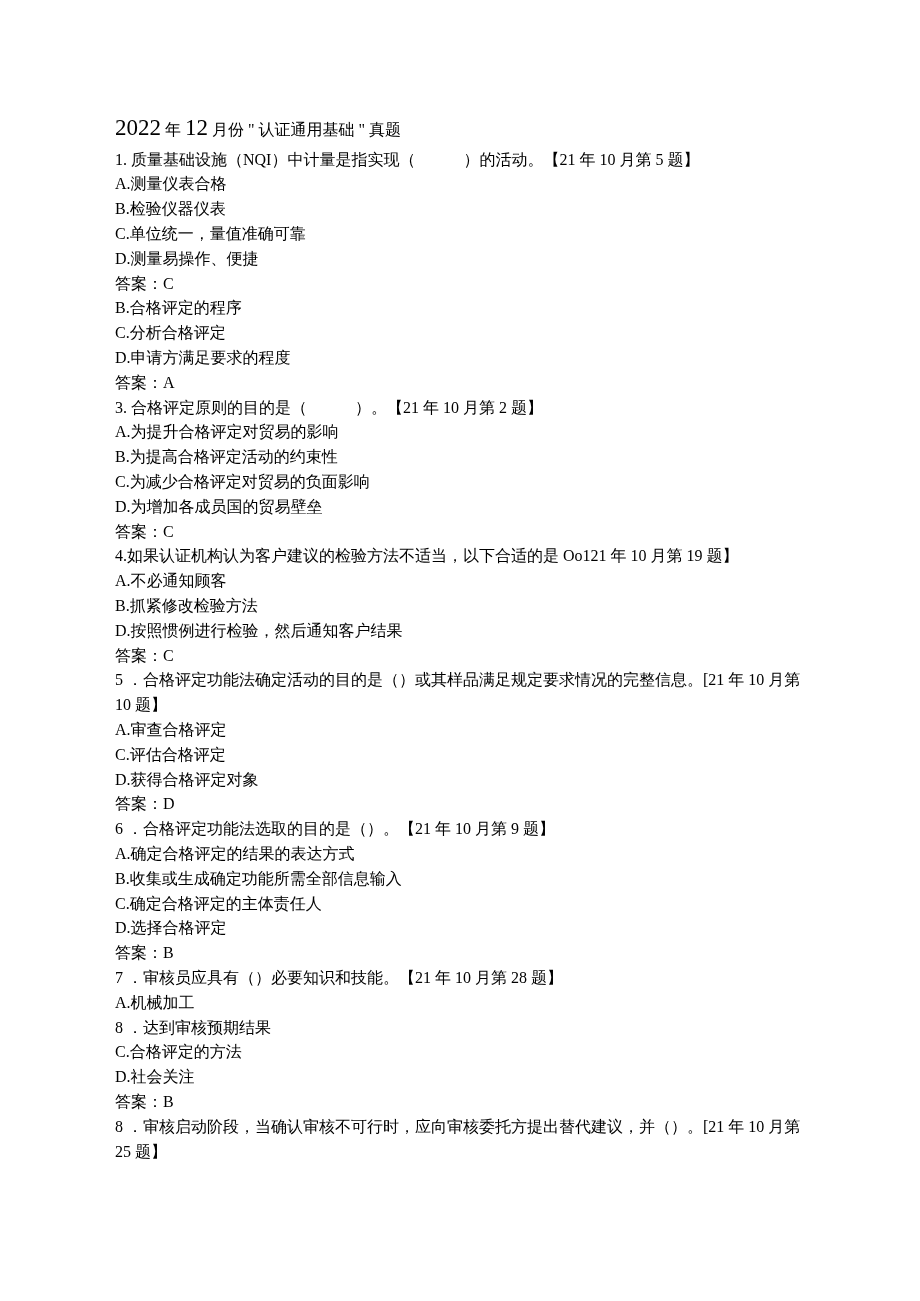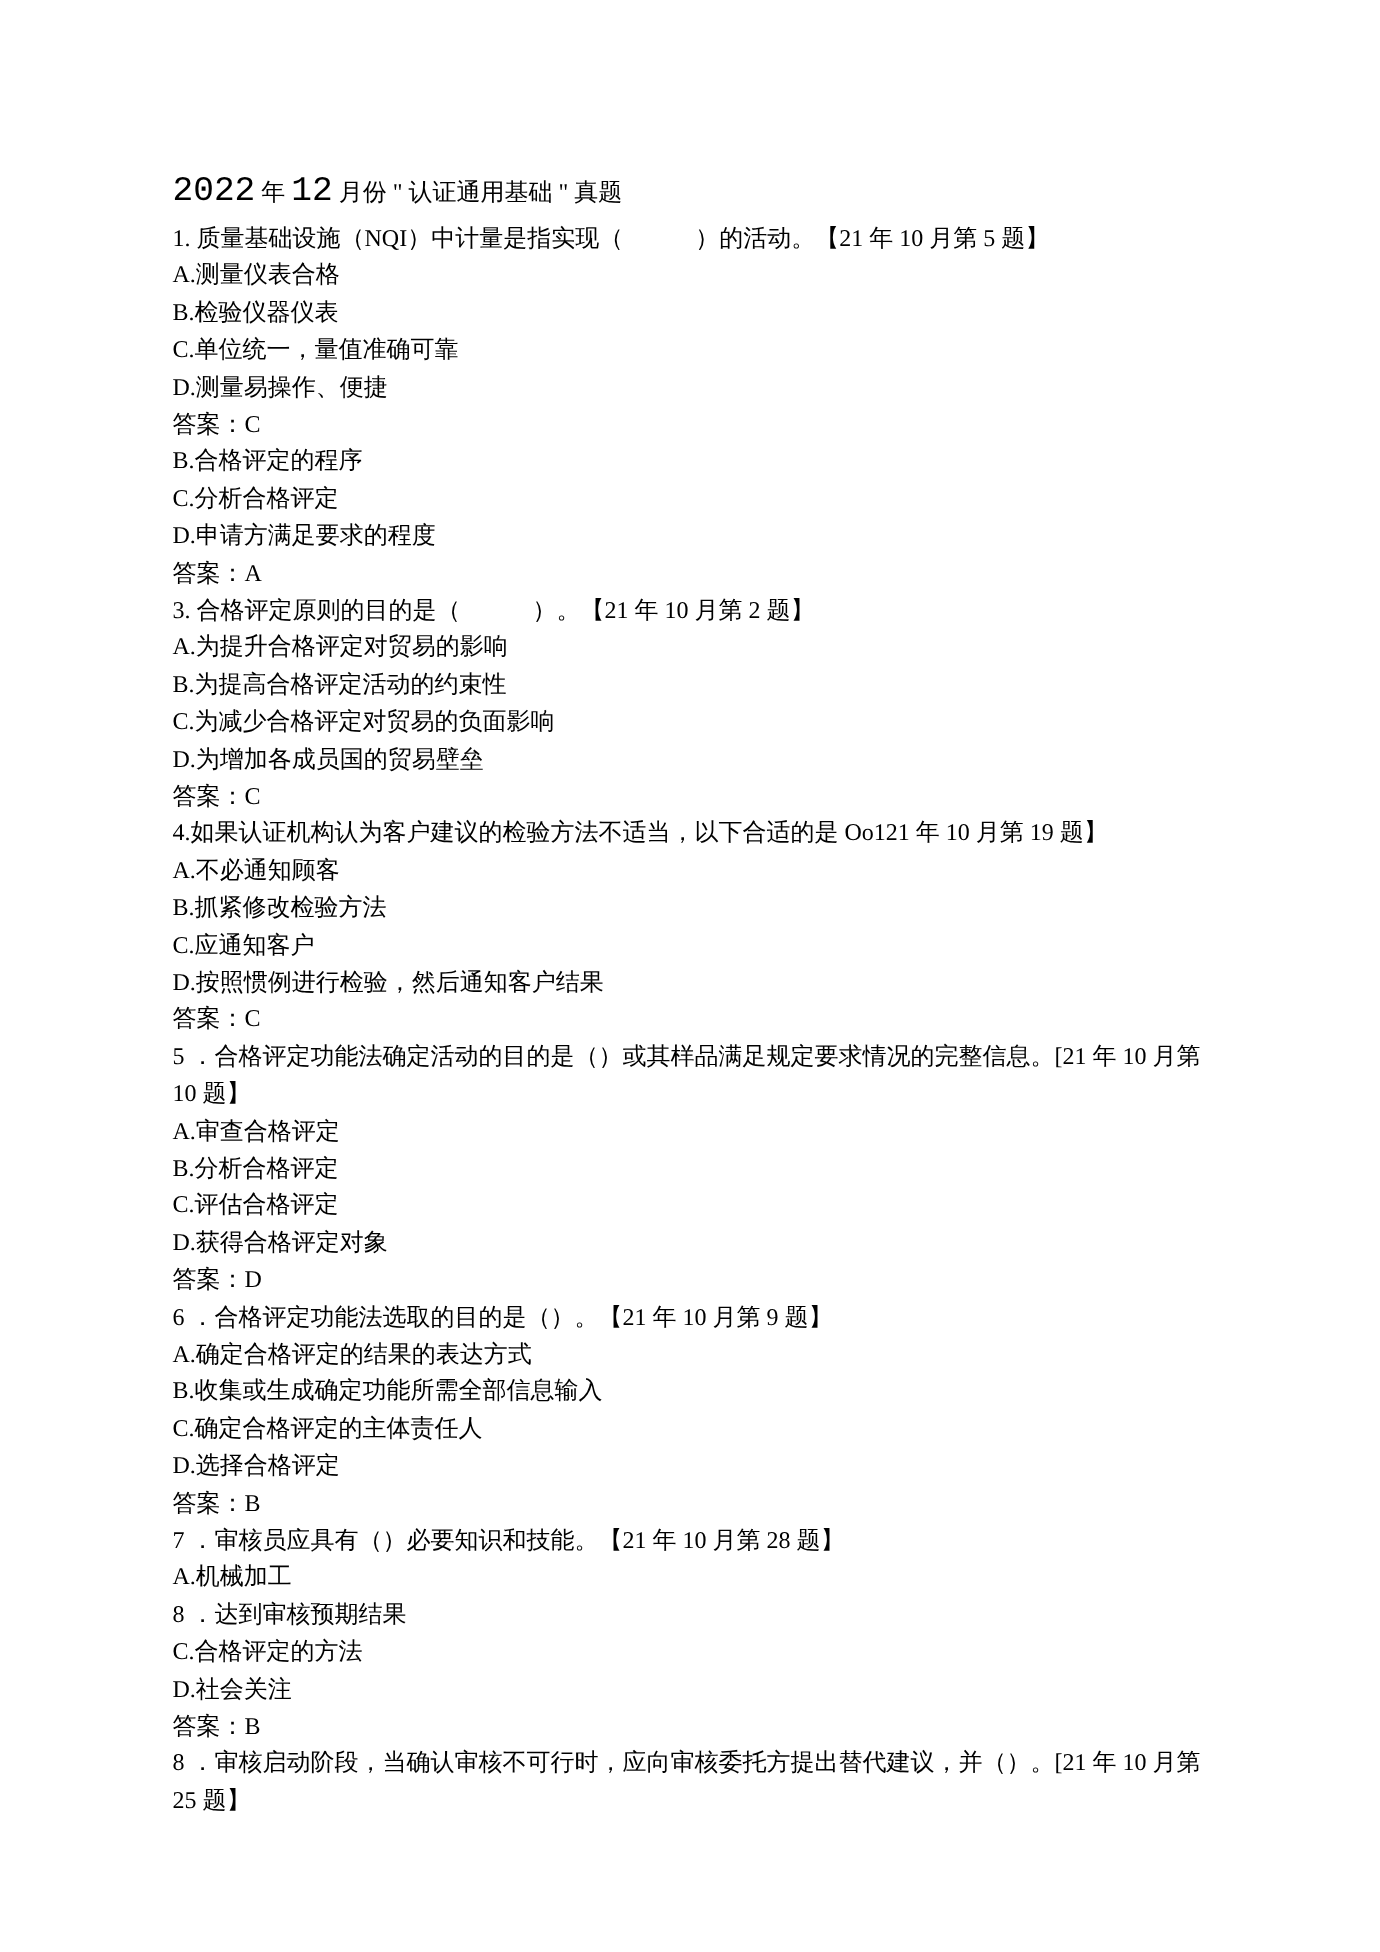--- a/index.html
+++ b/index.html
@@ -27,21 +27,21 @@
       font-size: 16px;
     }
     .title-month {
       font-size: 23px;
       font-family: Arial, sans-serif;
     }
     .line {
       display: block;
     }
     .arial {
-      font-family: Liberation Mono, monospace;
+      font-family: Liberation Serif, serif;
     }
   </style>
 </head>
 <body>
 
 <div class="title-line">
   <span class="title-year arial">2022</span><span class="title-small"> 年 </span><span class="title-month arial">12</span><span class="title-small"> 月份 " 认证通用基础 " 真题</span>
 </div>
 
 <div>
@@ -66,29 +66,27 @@
   <span class="line">B.为提高合格评定活动的约束性</span>
   <span class="line">C.为减少合格评定对贸易的负面影响</span>
   <span class="line">D.为增加各成员国的贸易壁垒</span>
   <span class="line">答案：C</span>
 </div>
 
 <div>
   <span class="line">4.如果认证机构认为客户建议的检验方法不适当，以下合适的是 Oo121 年 10 月第 19 题】</span>
   <span class="line">A.不必通知顾客</span>
   <span class="line">B.抓紧修改检验方法</span>
-  <span class="line">C.应通知客户</span>
   <span class="line">D.按照惯例进行检验，然后通知客户结果</span>
   <span class="line">答案：C</span>
 </div>
 
 <div>
   <span class="line">5 ．合格评定功能法确定活动的目的是（）或其样品满足规定要求情况的完整信息。[21 年 10 月第 10 题】</span>
   <span class="line">A.审查合格评定</span>
-  <span class="line">B.分析合格评定</span>
   <span class="line">C.评估合格评定</span>
   <span class="line">D.获得合格评定对象</span>
   <span class="line">答案：D</span>
 </div>
 
 <div>
   <span class="line">6 ．合格评定功能法选取的目的是（）。【21 年 10 月第 9 题】</span>
   <span class="line">A.确定合格评定的结果的表达方式</span>
   <span class="line">B.收集或生成确定功能所需全部信息输入</span>
   <span class="line">C.确定合格评定的主体责任人</span>

